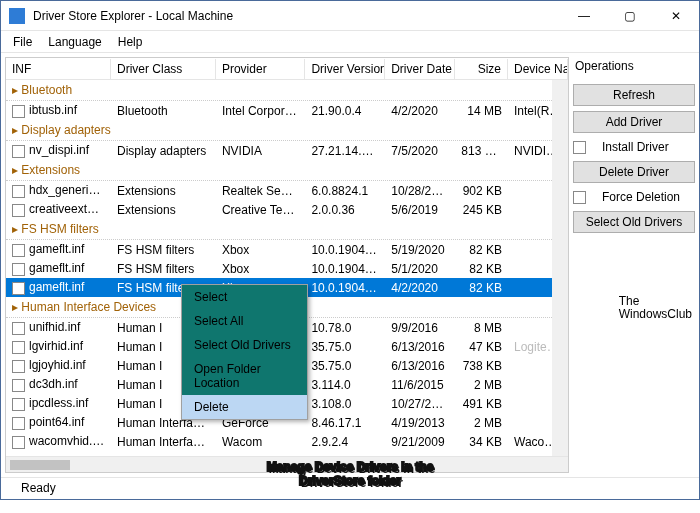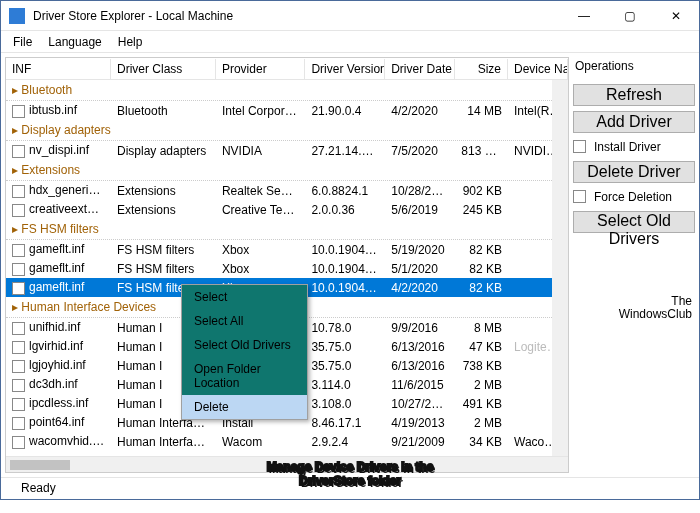--- a/index.html
+++ b/index.html
@@ -19,30 +19,30 @@
 .c0{width:108px}.c1{width:108px}.c2{width:92px}.c3{width:82px}.c4{width:72px}.c5{width:54px;text-align:right}.c6{flex:1;min-width:60px}
 .grid-body{flex:1;overflow:hidden;position:relative}
 .grp{background:#fff;color:#a16207;font-weight:400;padding:3px 6px;border-bottom:1px dotted #ccc}
 .row{display:flex;height:19px;align-items:center}
 .row.sel{background:#0078d7;color:#fff}
 .row.sel div{color:#fff}
 .row div{padding:1px 6px;white-space:nowrap;overflow:hidden;text-overflow:ellipsis}
 .chk{width:13px;height:13px;border:1px solid #888;display:inline-block;margin-right:4px;vertical-align:middle;background:#fff}
 .side{width:122px;margin:4px 4px 4px 2px;display:flex;flex-direction:column;gap:5px}
 .side-head{font-size:12px;padding:2px 0 6px 2px}
-.btn{height:22px;border:1px solid #adadad;background:#e1e1e1;font-size:16px;width:100%}
-.chkrow{display:flex;gap:4px;padding:2px 0}
+.btn{height:22px;border:1px solid #adadad;background:#e1e1e1;font-size:12px;width:100%}
+.chkrow{display:flex;align-items:center;gap:12px;padding:2px 0}
 .ctx{position:absolute;left:181px;top:284px;width:127px;background:#0f766e;border:1px solid #a0a0a0;box-shadow:2px 2px 4px rgba(0,0,0,.3);z-index:10}
 .ctx div{padding:5px 12px;font-size:12px}
 .ctx div.hov{background:#bcd7f3}
 .status{height:22px;border-top:1px solid #e5e5e5;padding:3px 20px;font-size:12px}
 .scrollbar-v{position:absolute;right:0;top:22px;bottom:16px;width:16px;background:#f0f0f0}
 .scrollbar-h{height:16px;background:#f0f0f0;border-top:1px solid #e5e5e5;display:flex;align-items:center}
 .scroll-thumb{background:#c2c2c2;height:10px;width:60px;margin-left:4px}
-.watermark{position:absolute;right:8px;top:295px;font-size:16px;color:#333;line-height:1.1;z-index:20;text-align:right}
+.watermark{position:absolute;right:8px;top:295px;font-size:16px;color:#333;line-height:1.1;z-index:20;text-align:left}
 .caption{position:absolute;left:0;right:0;bottom:24px;text-align:center;font-size:24px;font-weight:700;color:#ff3b2f;-webkit-text-stroke:2px #111;text-shadow:2px 2px 0 #111;z-index:30;line-height:1.15}
 .dim{color:#bbb}
 </style>
 </head>
 <body>
 
 <div class="window">
   <div class="titlebar">
     <div class="titlebar-icon"></div>
     <div class="titlebar-text">Driver Store Explorer - Local Machine</div>
@@ -178,21 +178,21 @@
             <div class="c1">Human I</div>
             <div class="c2"></div>
             <div class="c3">3.108.0</div>
             <div class="c4">10/27/2015</div>
             <div class="c5">491 KB</div>
             <div class="c6"></div>
           </div>
           <div class="row">
             <div class="c0"><span class="chk"></span>point64.inf</div>
             <div class="c1">Human Interface Devices</div>
-            <div class="c2">Install</div>
+            <div class="c2">GeForce</div>
             <div class="c3">8.46.17.1</div>
             <div class="c4">4/19/2013</div>
             <div class="c5">2 MB</div>
             <div class="c6"></div>
           </div>
           <div class="row">
             <div class="c0"><span class="chk"></span>wacomvhid.inf</div>
             <div class="c1">Human Interface Devices</div>
             <div class="c2">Wacom</div>
             <div class="c3">2.9.2.4</div>

